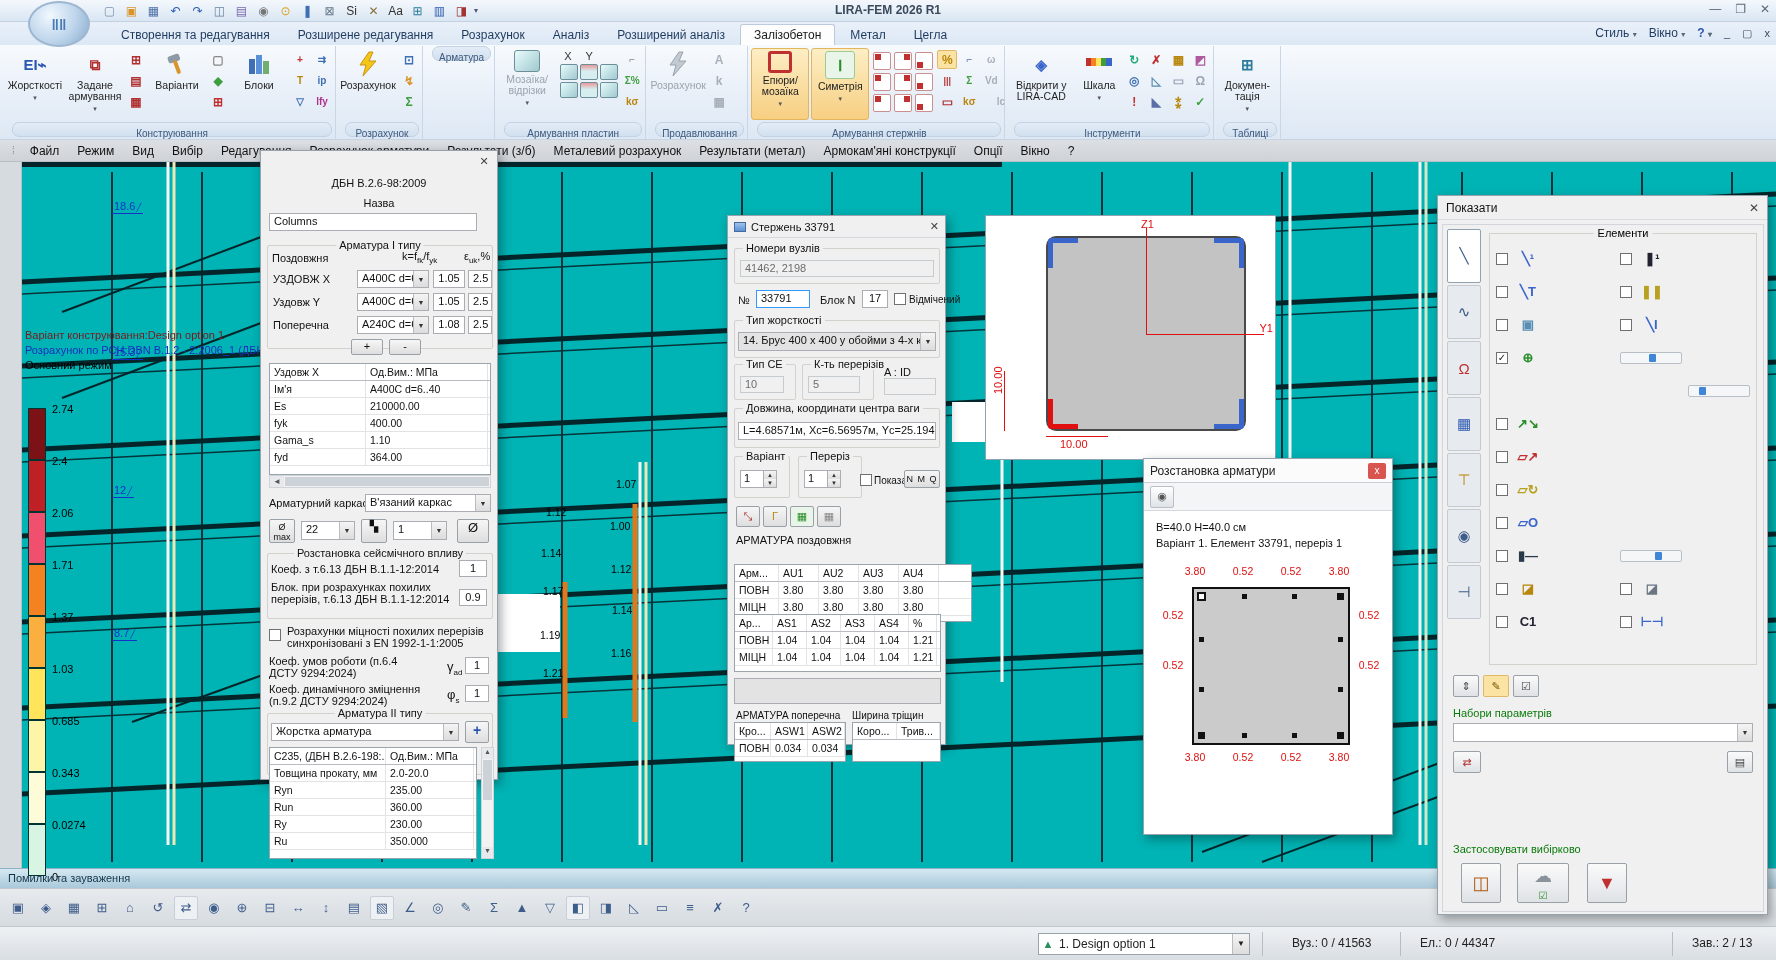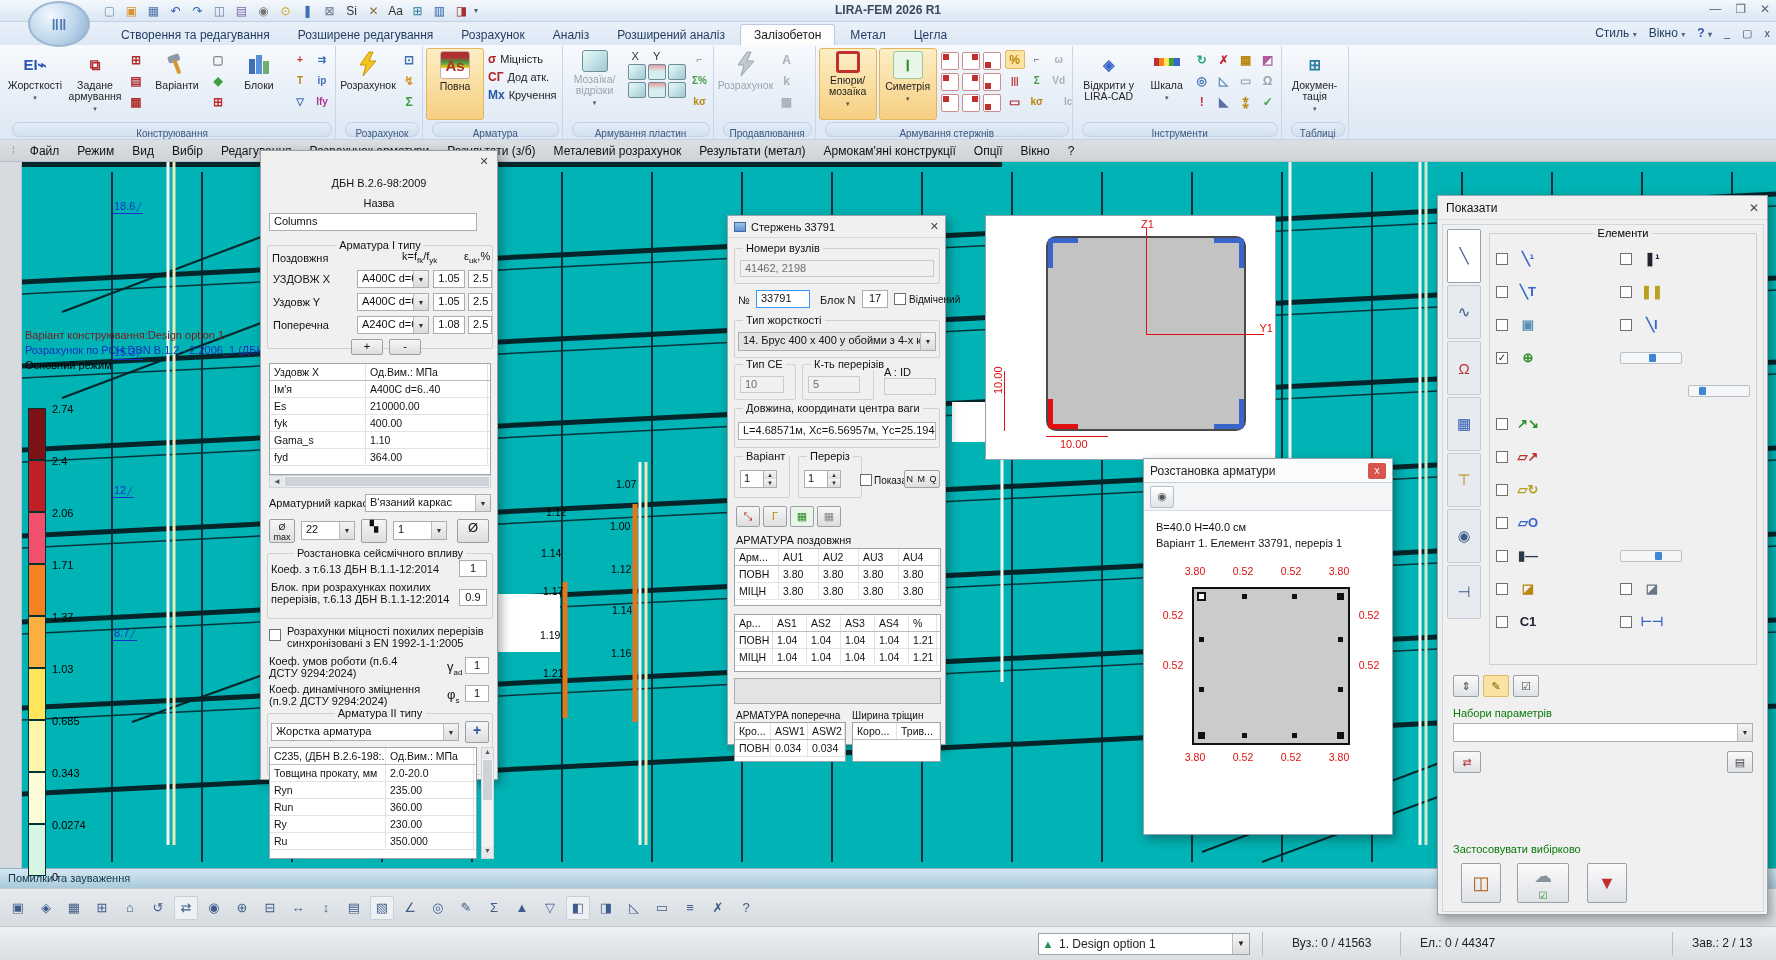--- a/index.html
+++ b/index.html
@@ -390,40 +390,20 @@
           </span>
           <span class="sic">
             <i style="font-style: normal; color: rgb(63, 159, 63);">Σ</i>
           </span>
       </div>
     </div>
     <div class="rlabel">Розрахунок</div>
   </div>
 
   <div class="rgroup">
-    <div class="rbody">
-      <div class="bigbtn hl">
-        <span class="bi" style="background:linear-gradient(#b03030 20%,#3f9f3f 40%,#f5c518 60%,#fff 60%);color:#b03030;border:1px solid #caa">As</span>
-        <span>Повна</span>
-        </div>
-      <div class="g3rows">
-        <div class="r">
-            <span class="p" style="color:#b22222">σ</span>
-            <span>Міцність</span>
-          </div>
-        <div class="r">
-            <span class="p" style="color:#b22222">СГ</span>
-            <span>Дод атк.</span>
-          </div>
-        <div class="r">
-            <span class="p" style="color:#235a9e">Мx</span>
-            <span>Кручення</span>
-          </div>
-      </div>
-    </div>
     <div class="rlabel">Арматура</div>
   </div>
 
   <div class="rgroup">
     <div class="rbody">
       <div class="bigbtn dis">
         <span class="bi cube" style="width:26px;height:22px"></span>
         <span>Мозаїка/ відрізки</span>
           <span class="caret">▾</span>
         </div>
@@ -989,21 +969,21 @@
 
   <div style="position:absolute;left:8px;top:290px;display:flex;gap:3px">
     <span class="btn" style="position:static;width:24px;height:21px;line-height:19px;color:#b03030">⤡</span>
     <span class="btn" style="position:static;width:24px;height:21px;line-height:19px;color:#b8860b">Γ</span>
     <span class="btn" style="position:static;width:24px;height:21px;line-height:19px;color:#2a8f2a;background:#e8f5e8">▦</span>
     <span class="btn" style="position:static;width:24px;height:21px;line-height:19px;color:#888">▦</span>
   </div>
 
   <span style="position:absolute;left:8px;top:318px">АРМАТУРА поздовжня</span>
 
-  <div class="tbl t-au" style="left:6px;top:332px;width:207px;height:58px">
+  <div class="tbl t-au" style="left:6px;top:348px;width:238px;height:58px">
     <div class="trow hd">
         <span class="tc" style="width:44px">Арм...</span>
         <span class="tc" style="width:40px">AU1</span>
         <span class="tc" style="width:40px">AU2</span>
         <span class="tc" style="width:40px">AU3</span>
         <span class="tc" style="width:40px">AU4</span>
       </div>
     <div class="trow">
         <span class="tc" style="width:44px">ПОВН</span>
         <span class="tc" style="width:40px">3.80</span>

